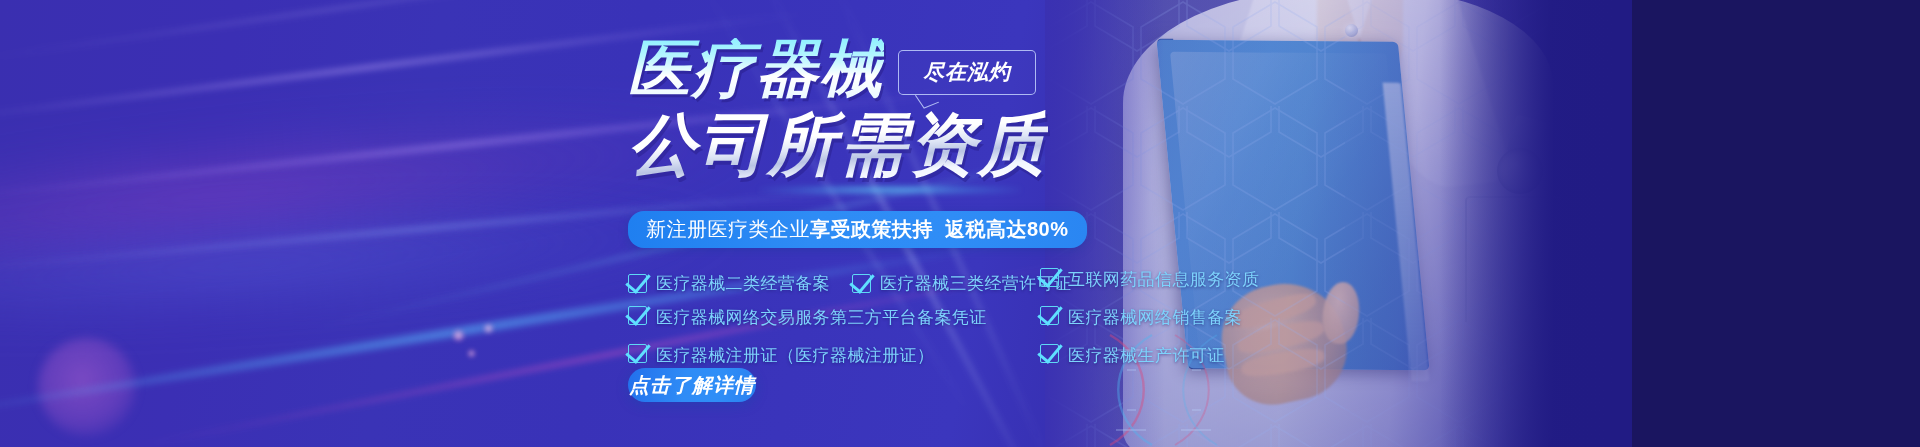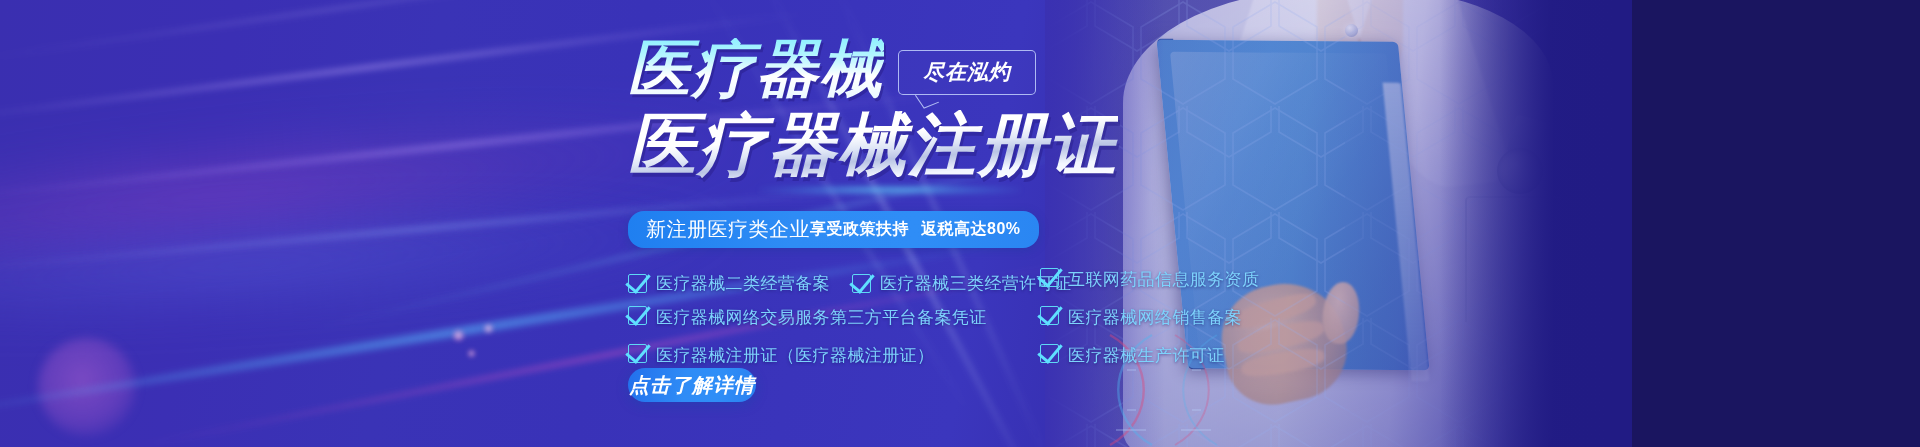--- a/index.html
+++ b/index.html
@@ -311,21 +311,21 @@
   .promo-bar{
     position:absolute;left:628px;top:211px;
     height:37px;padding:0 18px;
     display:flex;align-items:center;
     border-radius:16px;
     background:linear-gradient(95deg,#1f7ff0 0%,#2e8cf5 40%,#2f8df6 70%,#2a86f2 100%);
     box-shadow:0 2px 10px rgba(20,60,150,.35);
     color:#fff;white-space:nowrap;
   }
   .promo-normal{font-size:20px;letter-spacing:.5px;}
-  .promo-strong{font-size:16px;font-weight:bold;letter-spacing:.5px;}
+  .promo-strong{font-size:20px;font-weight:bold;letter-spacing:.5px;}
   .promo-gap{display:inline-block;width:12px;}
 
   .checklist{
     position:absolute;left:628px;top:268px;
     width:420px;
   }
   .checklist.col2{left:1040px;width:290px;}
   .check-row{
     display:flex;
     height:30px;margin-bottom:4px;
@@ -444,21 +444,21 @@
     </g>
   </svg>
 
   <div class="content">
 
     <div class="headline-row">
       <div class="h-line1">医疗器械</div>
       <div class="tagline">尽在泓灼</div>
     </div>
 
-    <div class="h-line2">医疗器械注册证</div>
+    <div class="h-line2">公司所需资质</div>
     <div class="h-underglow"></div>
 
     <div class="promo-bar">
       <span class="promo-normal">新注册医疗类企业</span>
       <span class="promo-strong">享受政策扶持</span>
       <span class="promo-gap"></span>
       <span class="promo-strong">返税高达80%</span>
     </div>
 
     <div class="checklist">

